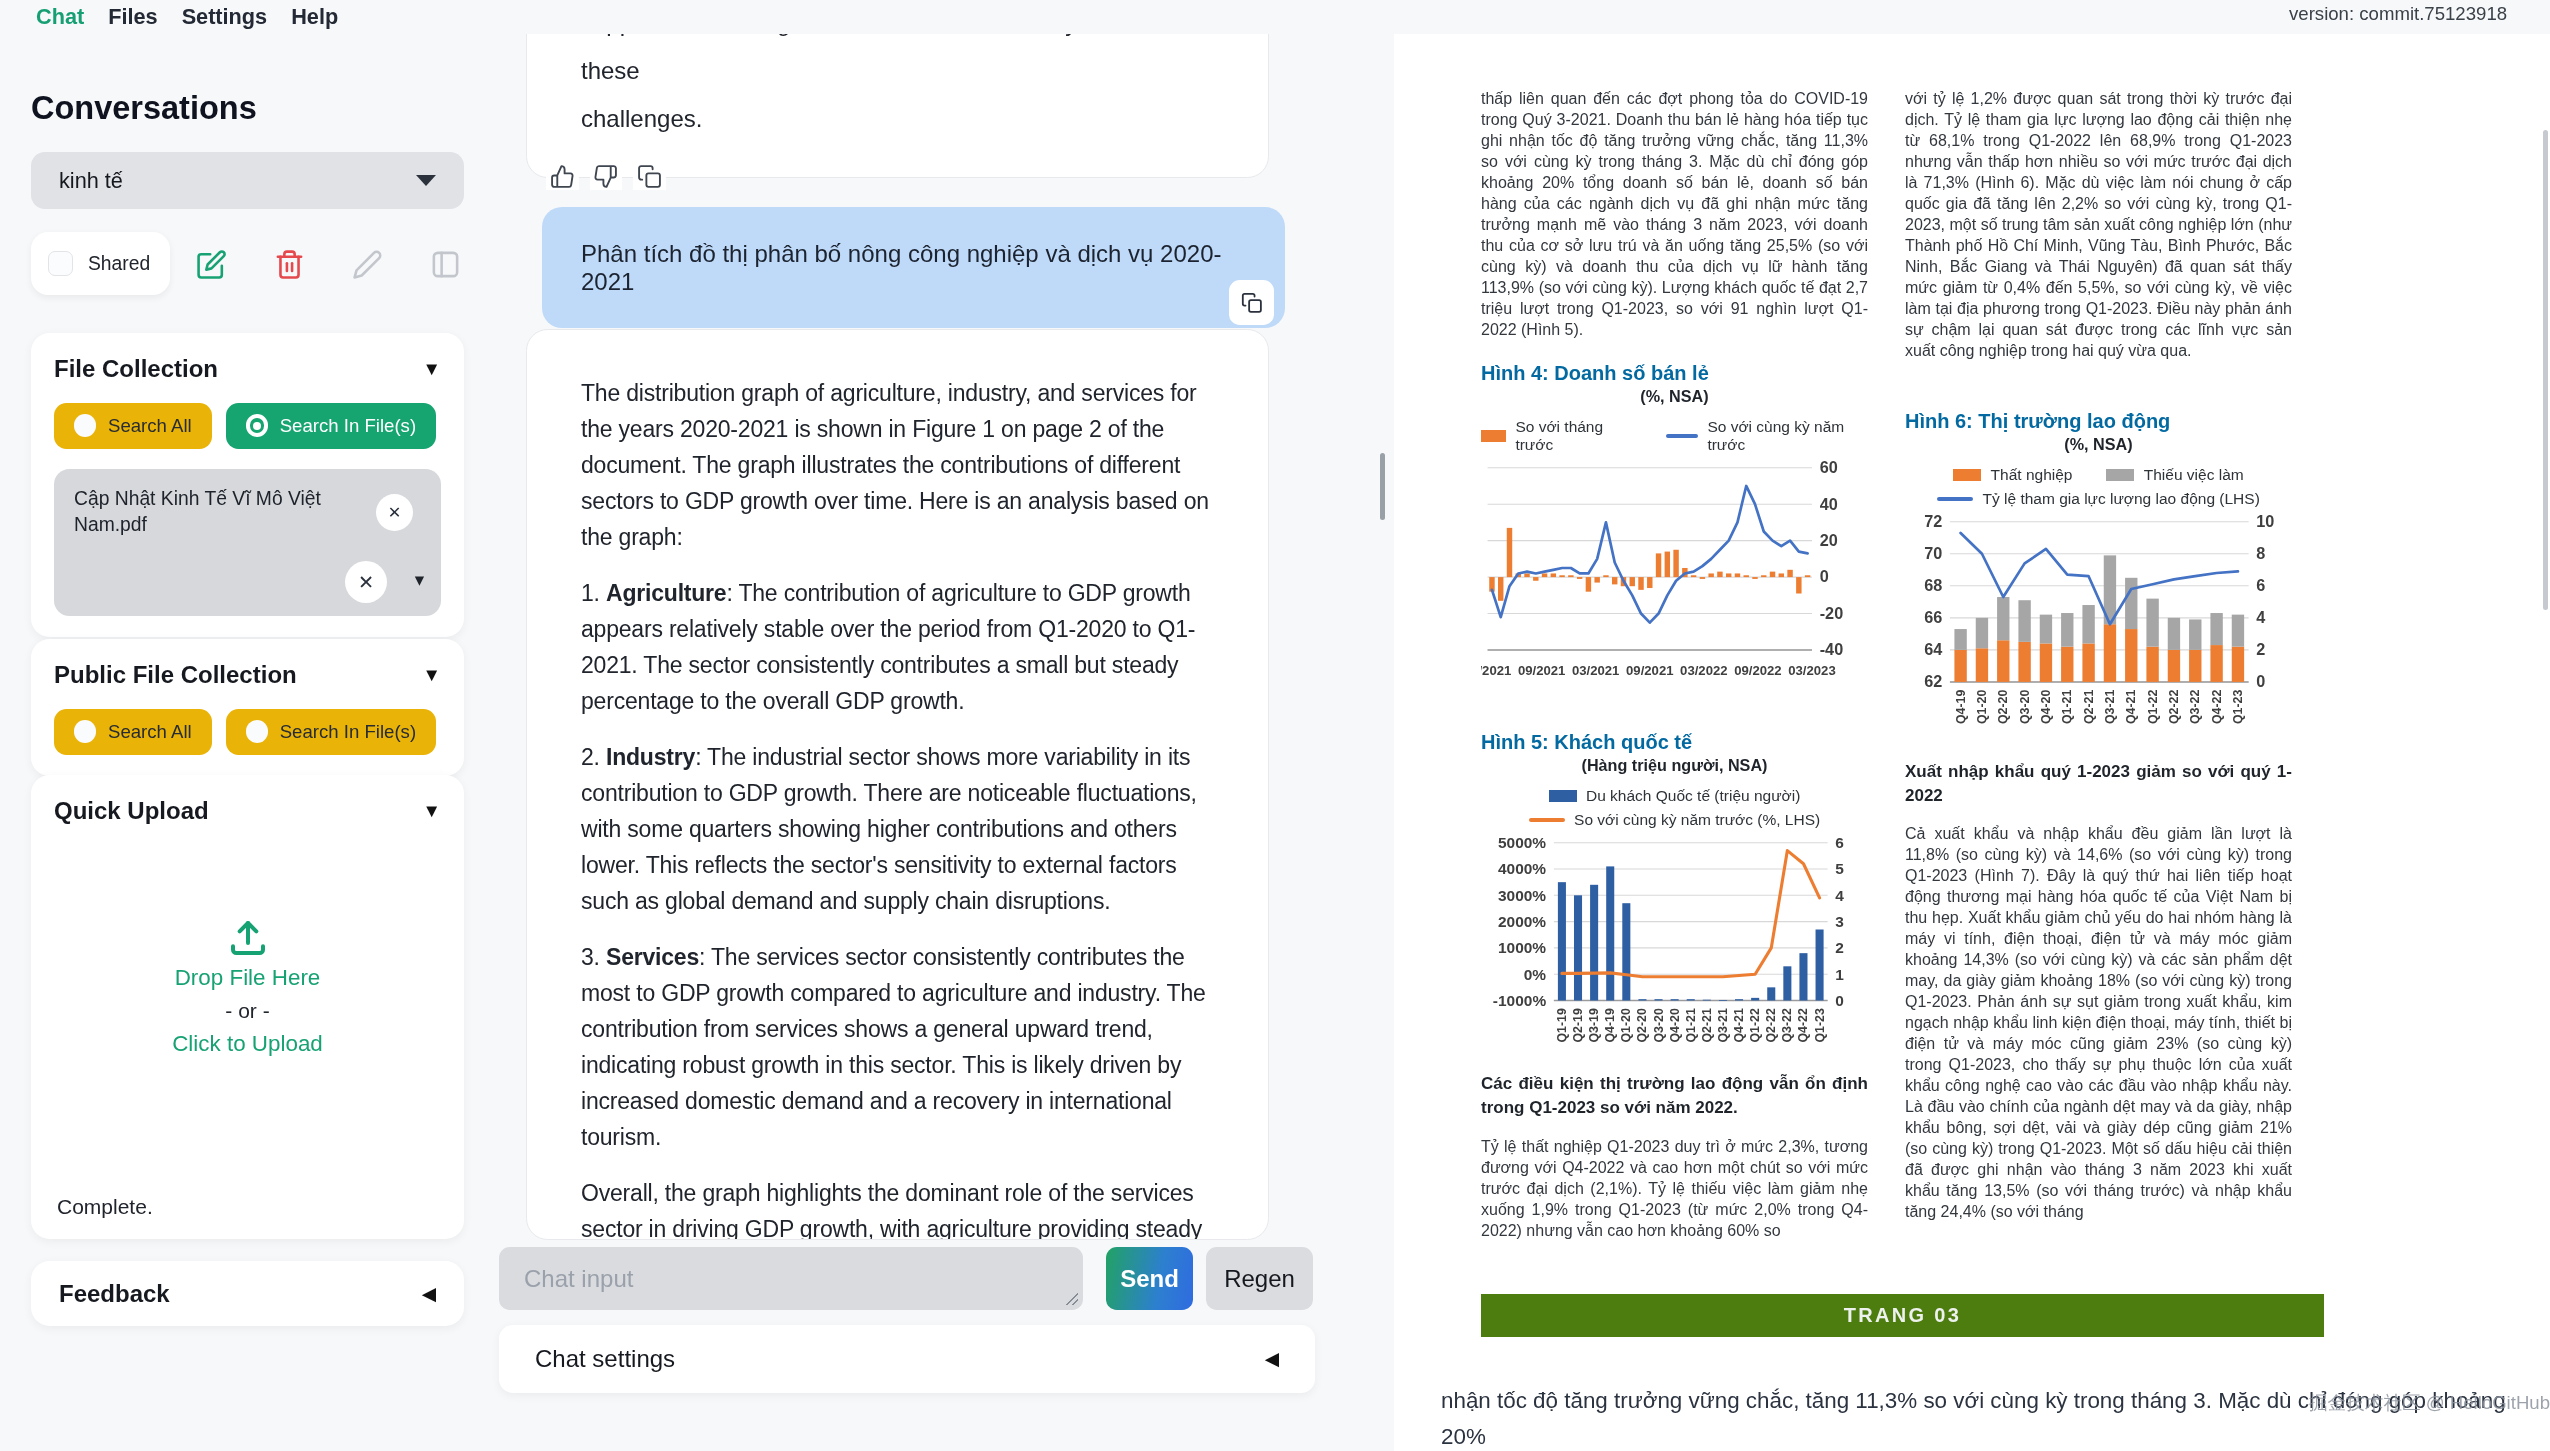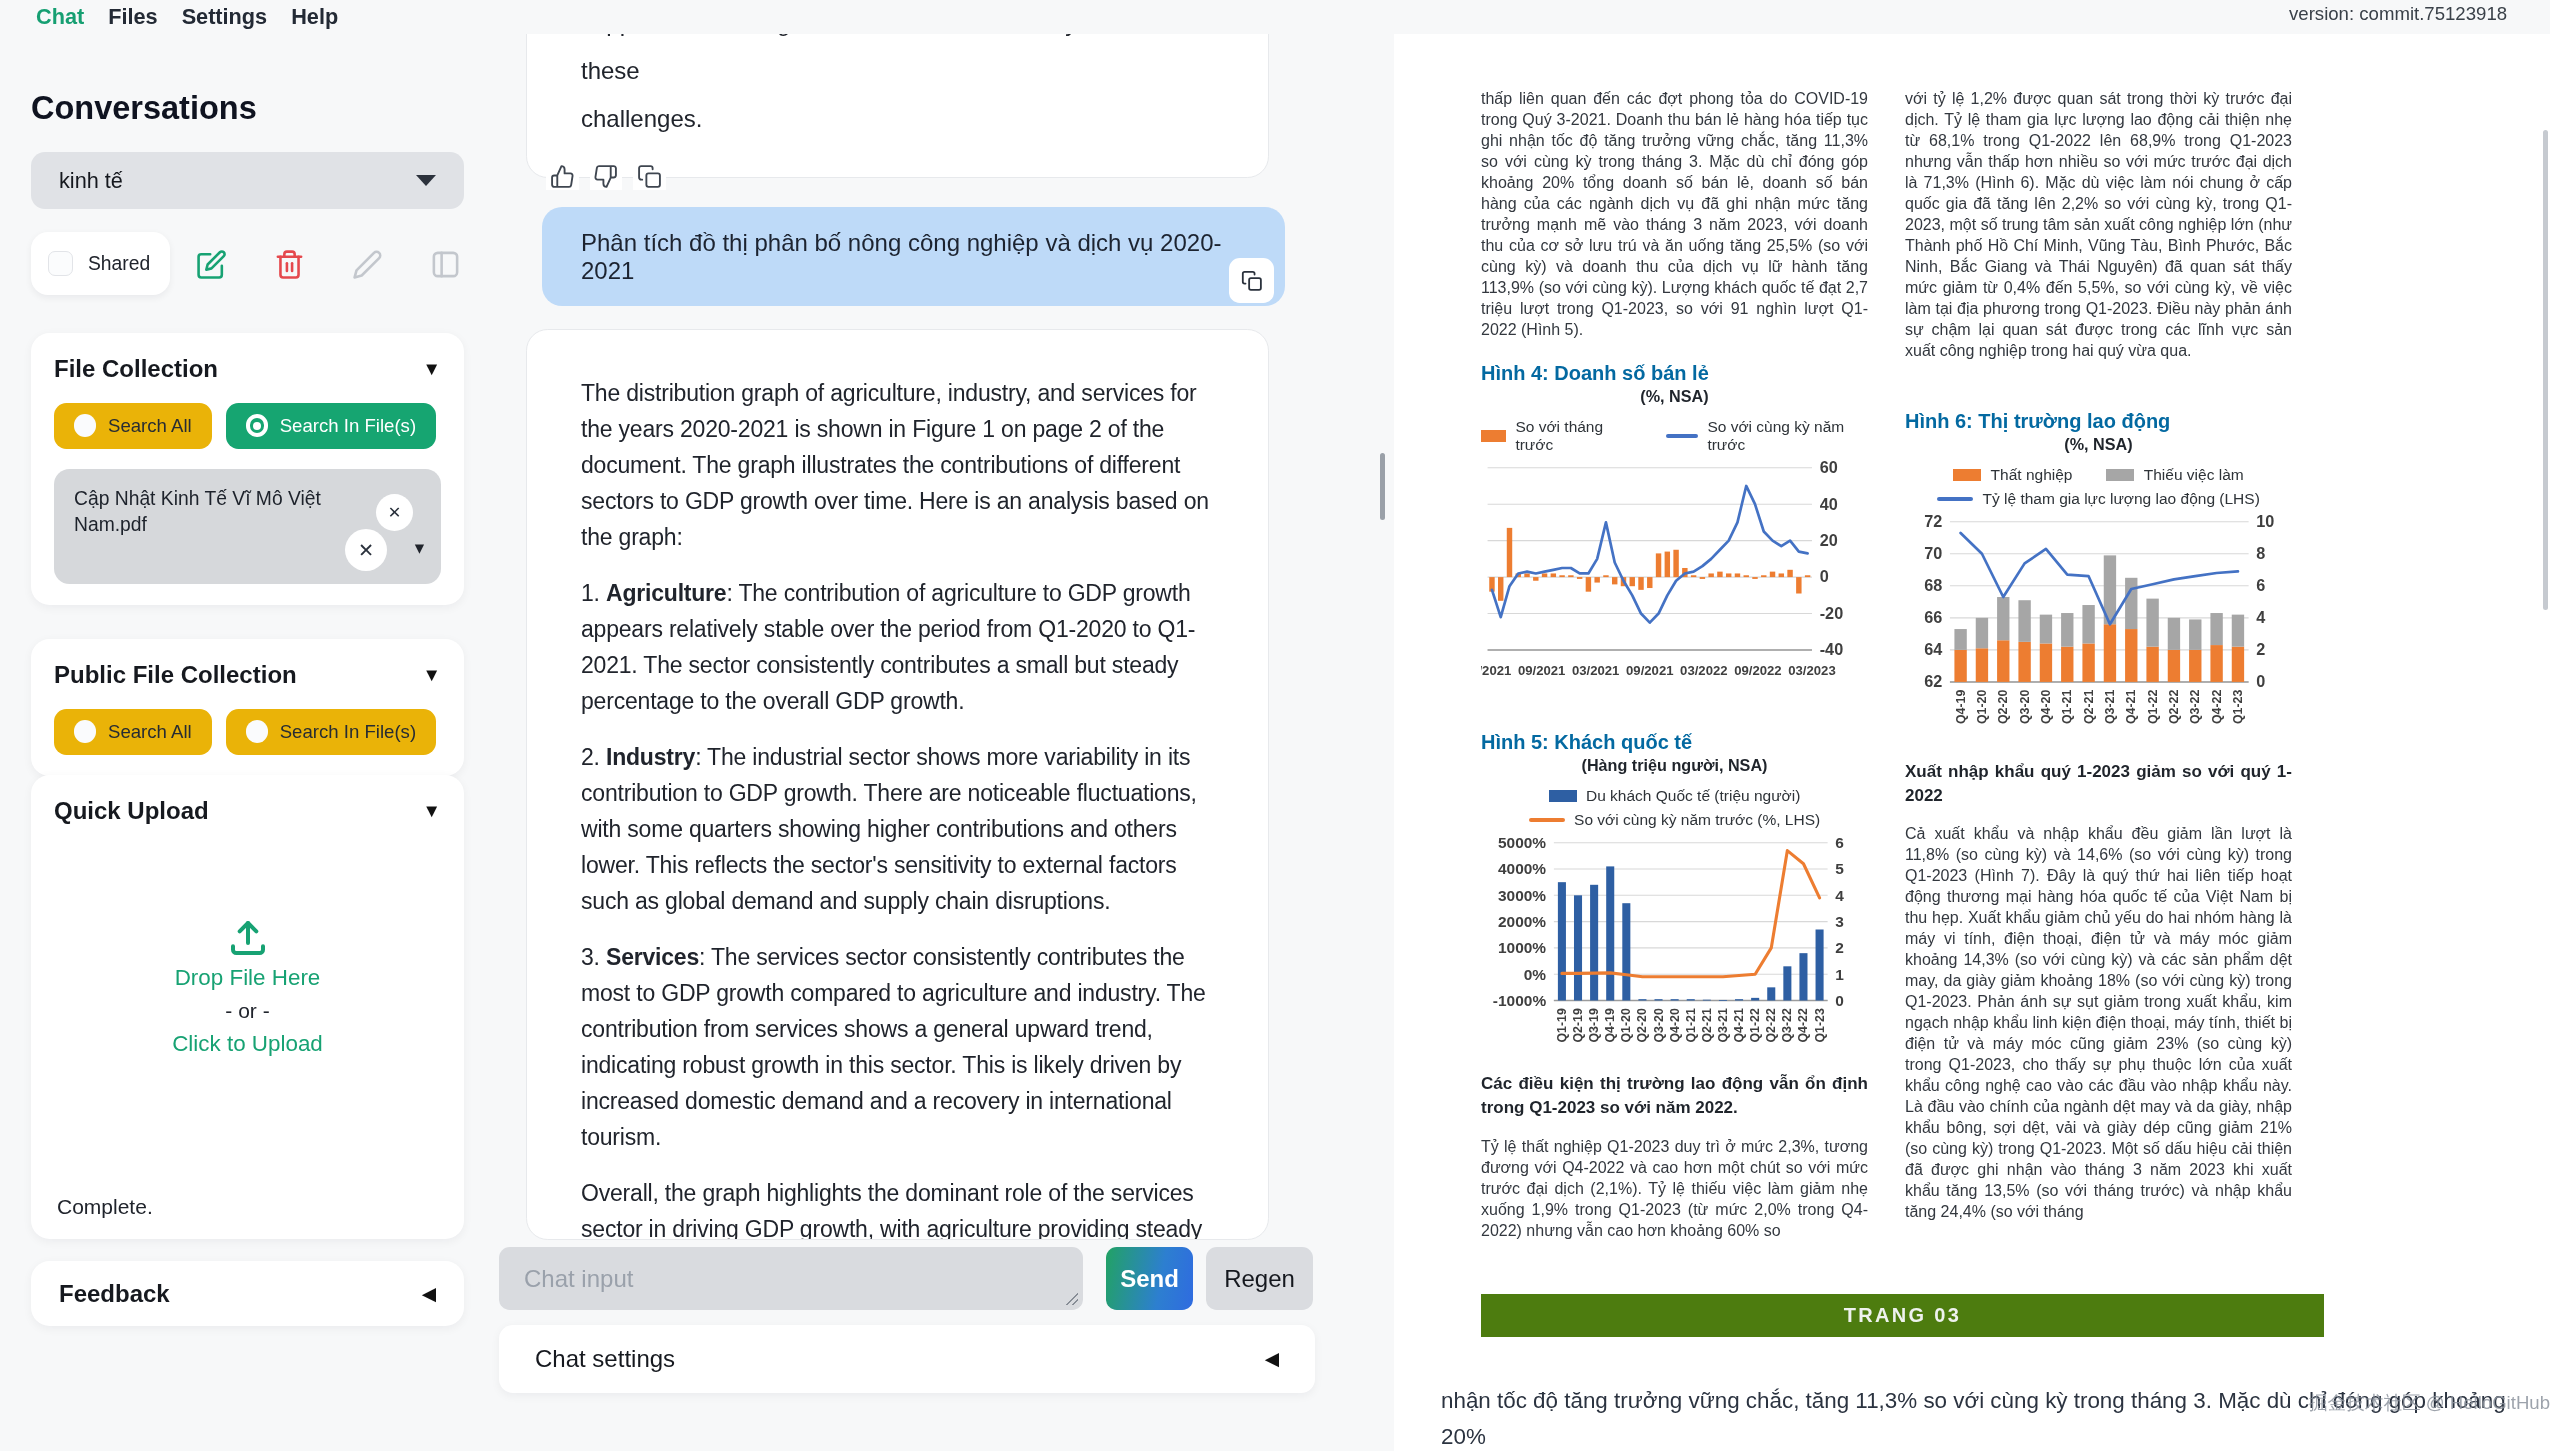--- a/index.html
+++ b/index.html
@@ -32,21 +32,21 @@
   .card-title { font-size:24px; font-weight:600; color:#16191f; }
   .tri { font-size:18.6px; color:#111; cursor:pointer; }
   .pill-row { display:flex; gap:14px; margin-top:20px; }
   .pill { height:46px; border-radius:12.4px; display:flex; align-items:center; gap:11.6px; padding:0 20px; font-size:18.6px; cursor:pointer; }
   .pill.gray { background:#eab308; color:#272c33; }
   .pill.green { background:#16a571; color:#fff; }
   .radio { width:22.4px; height:22.4px; border-radius:50%; background:#fafbfd; flex:0 0 auto; }
   .radio.sel { background:transparent; border:4.6px solid #fff; position:relative; }
   .radio.sel::after { content:''; position:absolute; inset:3.1px; background:#fff; border-radius:50%; }
 
-  .filebox { margin-top:20px; background:#d6d8db; border-radius:15.5px; height:115px; position:relative; padding:17px 20px; }
+  .filebox { margin-top:20px; background:#d6d8db; border-radius:15.5px; height:147px; position:relative; padding:17px 20px; }
   .filechip-text { width:302px; font-size:19.3px; line-height:1.35; color:#1d222b; }
   .xcircle { position:absolute; width:37px; height:37px; background:#fff; border-radius:50%; display:flex; align-items:center; justify-content:center; font-size:16.2px; color:#2a313c; cursor:pointer; }
   .xc1 { right:28px; top:25px; }
   .xc2 { right:54px; bottom:12.4px; width:42px; height:42px; font-size:19.3px; }
   .filebox .caret-down { position:absolute; right:17px; bottom:25px; font-size:18.6px; color:#20242c; cursor:pointer; }
 
   #card-filecoll { top:333px; }
   #card-public { top:639px; }
   #card-upload { top:775px; height:464px; }
   .upload-center { margin-top:93px; display:flex; flex-direction:column; align-items:center; gap:7.7px; }
@@ -58,21 +58,21 @@
   #card-feedback .card-title { font-size:24px; }
 
   
   .bubble { position:absolute; background:#fff; border:1.5px solid #e7e9ec; border-radius:21.7px; overflow:hidden; }
   #bubble1 { left:526px; top:-68px; width:743px; height:246px; }
   #bubble1 .b1-text { position:absolute; left:54px; right:54px; bottom:34px; font-size:24px; line-height:48px; color:#20242c; }
   .msg-icons { position:absolute; left:546px; top:162px; display:flex; gap:10.8px; z-index:5; }
   .msg-icons .mi { background:#fff; padding:1.5px 3.9px; display:flex; align-items:center; }
   .msg-icons svg { width:25px; height:25px; fill:none; stroke:#3f4650; stroke-width:1.8; stroke-linecap:round; stroke-linejoin:round; cursor:pointer; }
 
-  #user-bubble { position:absolute; left:542px; top:207px; width:743px; height:99px; background:#bedaf8; border-radius:20px; display:flex; align-items:center; justify-content:center; font-size:24px; color:#1c2330; padding:0 39px; }
+  #user-bubble { position:absolute; left:542px; top:207px; width:743px; height:121px; background:#bedaf8; border-radius:20px; display:flex; align-items:center; justify-content:center; font-size:24px; color:#1c2330; padding:0 39px; }
   #user-copy { position:absolute; right:10.8px; bottom:3.1px; width:45px; height:45px; background:#fff; border-radius:10.8px; display:flex; align-items:center; justify-content:center; cursor:pointer; }
   #user-copy svg { width:21.7px; height:21.7px; fill:none; stroke:#2a313c; stroke-width:2; stroke-linecap:round; stroke-linejoin:round; }
 
   #bubble2 { left:526px; top:329px; width:743px; height:911px; }
   #bubble2 .b2-inner { padding:45px 48px 0 54px; font-size:23px; line-height:36px; color:#20242c; letter-spacing:-0.2px; }
   #bubble2 p { margin-bottom:20px; }
   #bubble2 b { font-weight:700; }
 
   .chat-input { position:absolute; left:499px; top:1247px; width:584px; height:63px; background:#d9dbdf; border-radius:10.8px; display:flex; align-items:center; padding:0 25px; font-size:24px; color:#9aa1ab; }
   .resize-handle { position:absolute; right:4.6px; bottom:4.6px; width:14px; height:14px;

